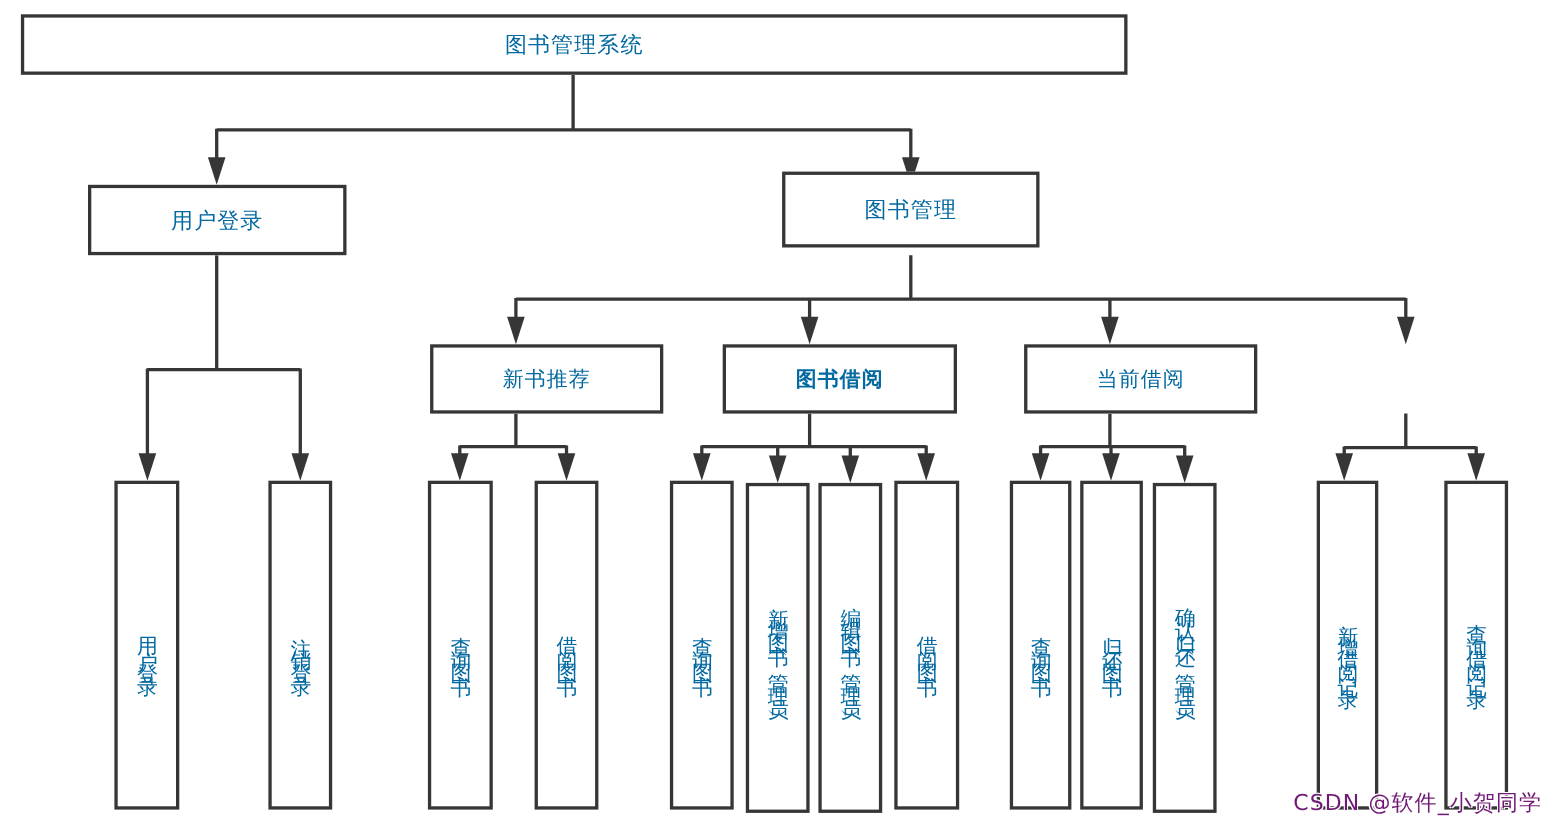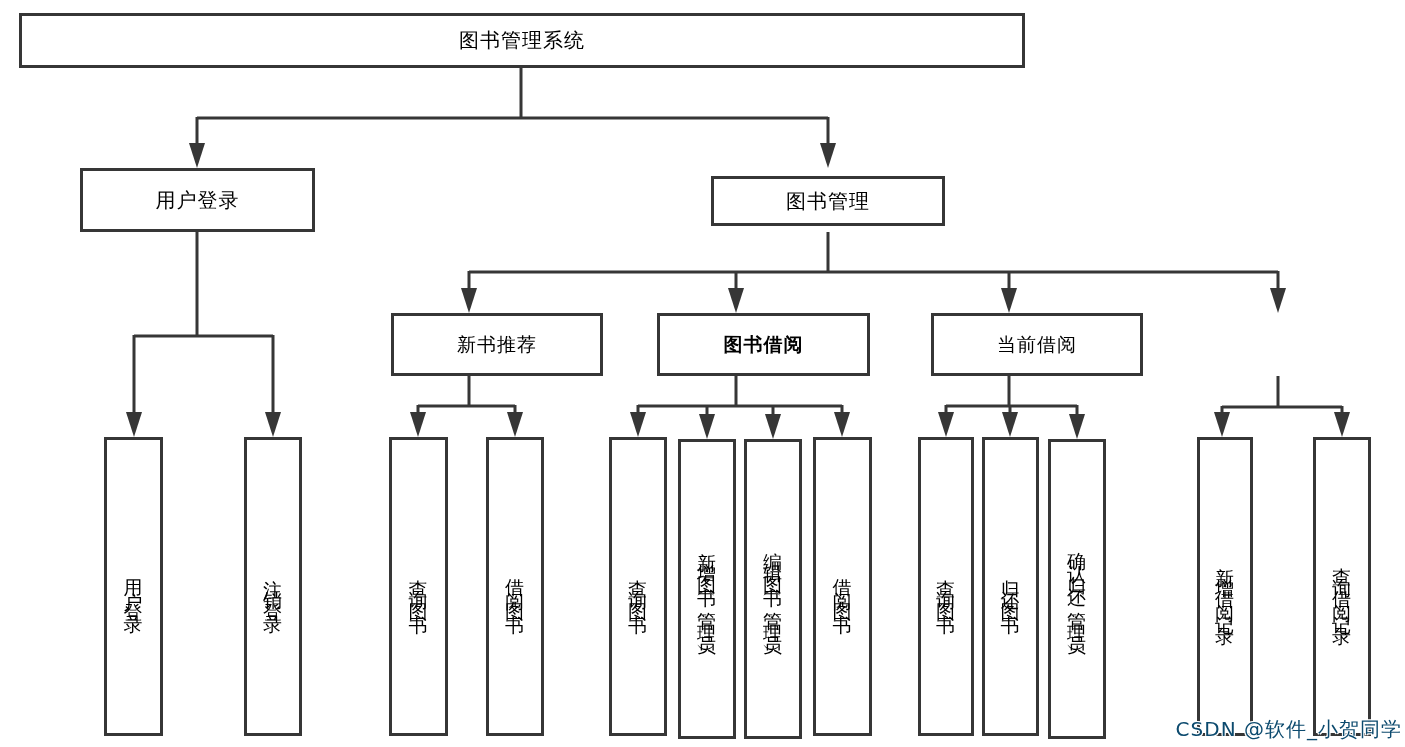--- a/index.html
+++ b/index.html
@@ -9,42 +9,42 @@
     background:#ffffff;
     font-family:"DejaVu Sans","Liberation Sans",sans-serif;
     overflow:hidden;
   }
   .connectors{position:absolute;left:0;top:0;width:1405px;height:747px;}
   .box{
     position:absolute;
     box-sizing:border-box;
     background:#ffffff;
     border:3px solid #363636;
-    color:#000000;
+    color:#0369a1;
     display:flex;align-items:center;justify-content:center;
     text-align:center;
     letter-spacing:1px;
     z-index:2;
   }
   .lvl-root{font-size:20px;}
   .lvl-2{font-size:20px;}
   .lvl-3{font-size:19px;margin-left:28px;}
   .leaf{
     font-size:19px;
     writing-mode:vertical-rl;
     text-orientation:mixed;
     letter-spacing:12px;
     line-height:1;
     padding-top:3px;
   }
   .watermark{
     position:absolute;
     right:3px;bottom:4px;
     font-size:20px;
-    color:#0c4a6e;
+    color:#701a75;
     letter-spacing:1px;
     text-shadow:1px 1px 0 #ffffff,-1px -1px 0 #ffffff,1px -1px 0 #ffffff,-1px 1px 0 #ffffff;
     z-index:5;
     white-space:nowrap;
   }
 </style>
 </head>
 <body>
 
 <div class="canvas">
@@ -81,21 +81,21 @@
       <polygon points="1002,412 1018,412 1010,437"></polygon>
       <polygon points="1069,414 1085,414 1077,439"></polygon>
       <polygon points="1214,412 1230,412 1222,437"></polygon>
       <polygon points="1334,412 1350,412 1342,437"></polygon>
     </g>
   </svg>
 
   <div class="box lvl-root" style="left:19px;top:13px;width:1006px;height:55px;">图书管理系统</div>
 
   <div class="box lvl-2" style="left:80px;top:168px;width:235px;height:64px;">用户登录</div>
-  <div class="box lvl-2" style="left:711px;top:176px;width:234px;height:50px;">图书管理</div>
+  <div class="box lvl-2" style="left:711px;top:156px;width:234px;height:69px;">图书管理</div>
 
   <div class="box lvl-3" style="left:363px;top:313px;width:212px;height:63px;">新书推荐</div>
   <div class="box lvl-3" style="left:629px;top:313px;width:213px;height:63px;font-weight:bold;">图书借阅</div>
   <div class="box lvl-3" style="left:903px;top:313px;width:212px;height:63px;">当前借阅</div>
 
   <div class="box leaf" style="left:104px;top:437px;width:59px;height:299px;">用户登录</div>
   <div class="box leaf" style="left:244px;top:437px;width:58px;height:299px;">注销登录</div>
 
   <div class="box leaf" style="left:389px;top:437px;width:59px;height:299px;">查询图书</div>
   <div class="box leaf" style="left:486px;top:437px;width:58px;height:299px;">借阅图书</div>

